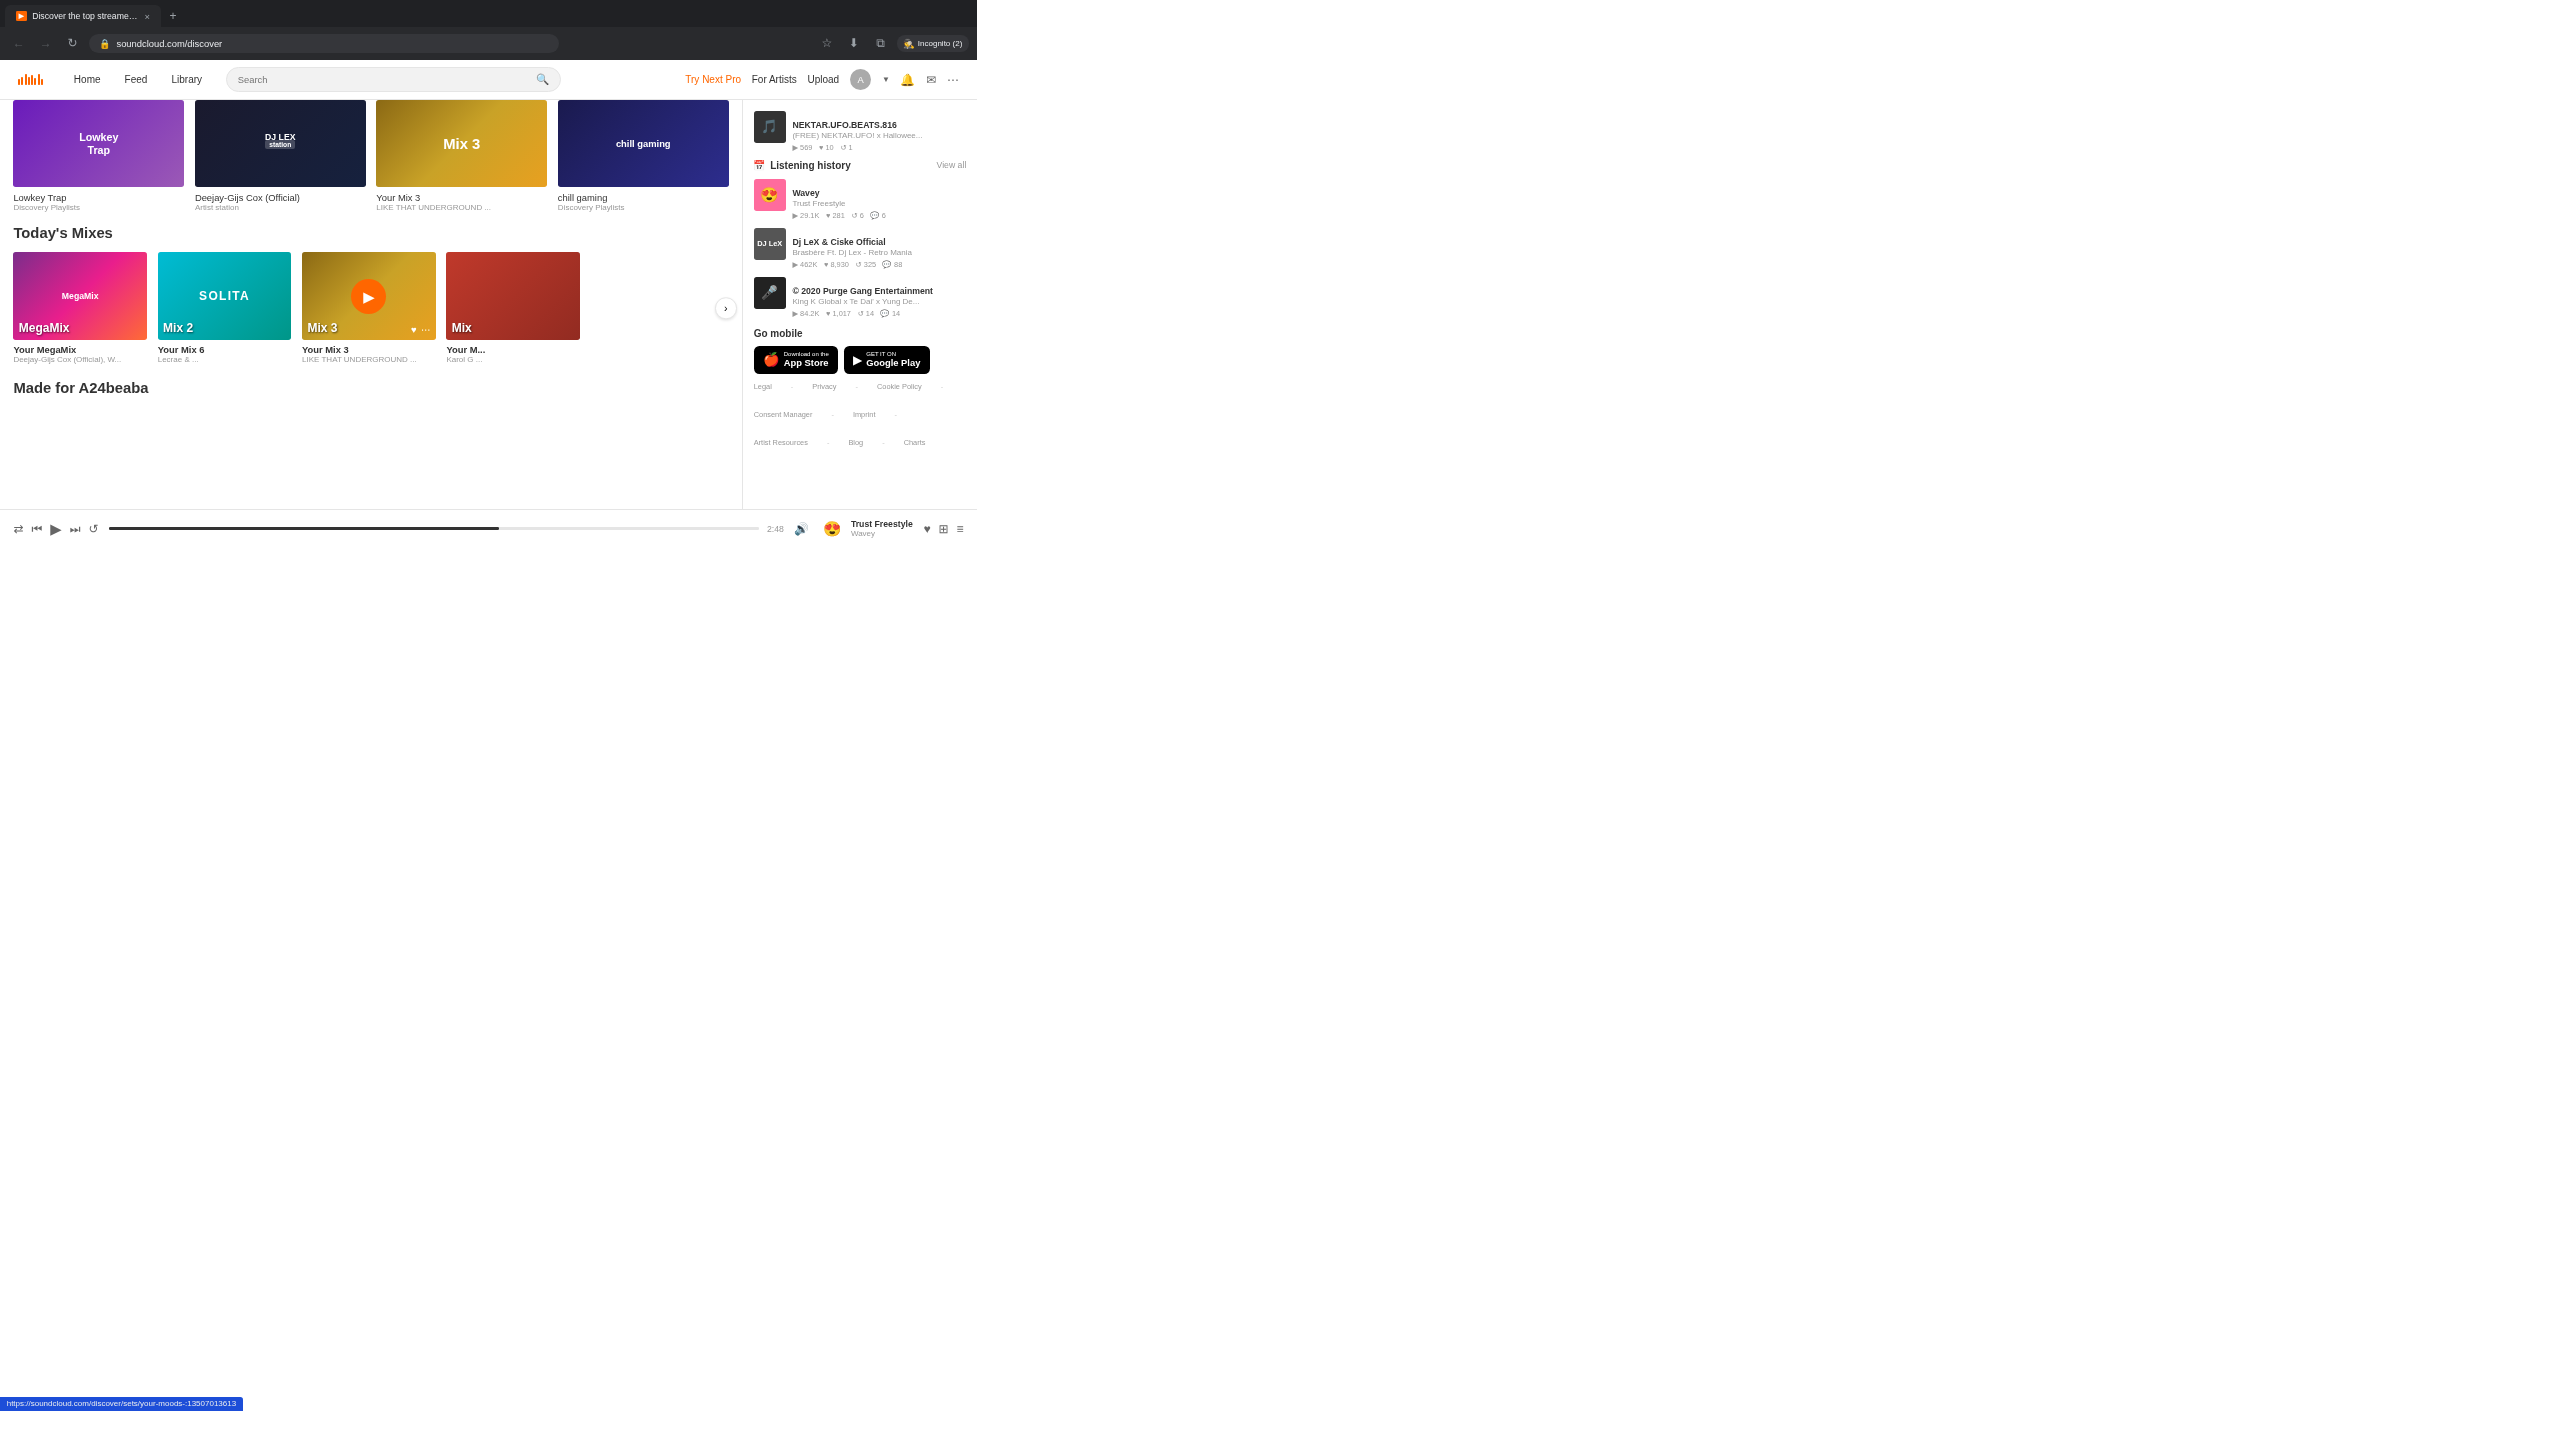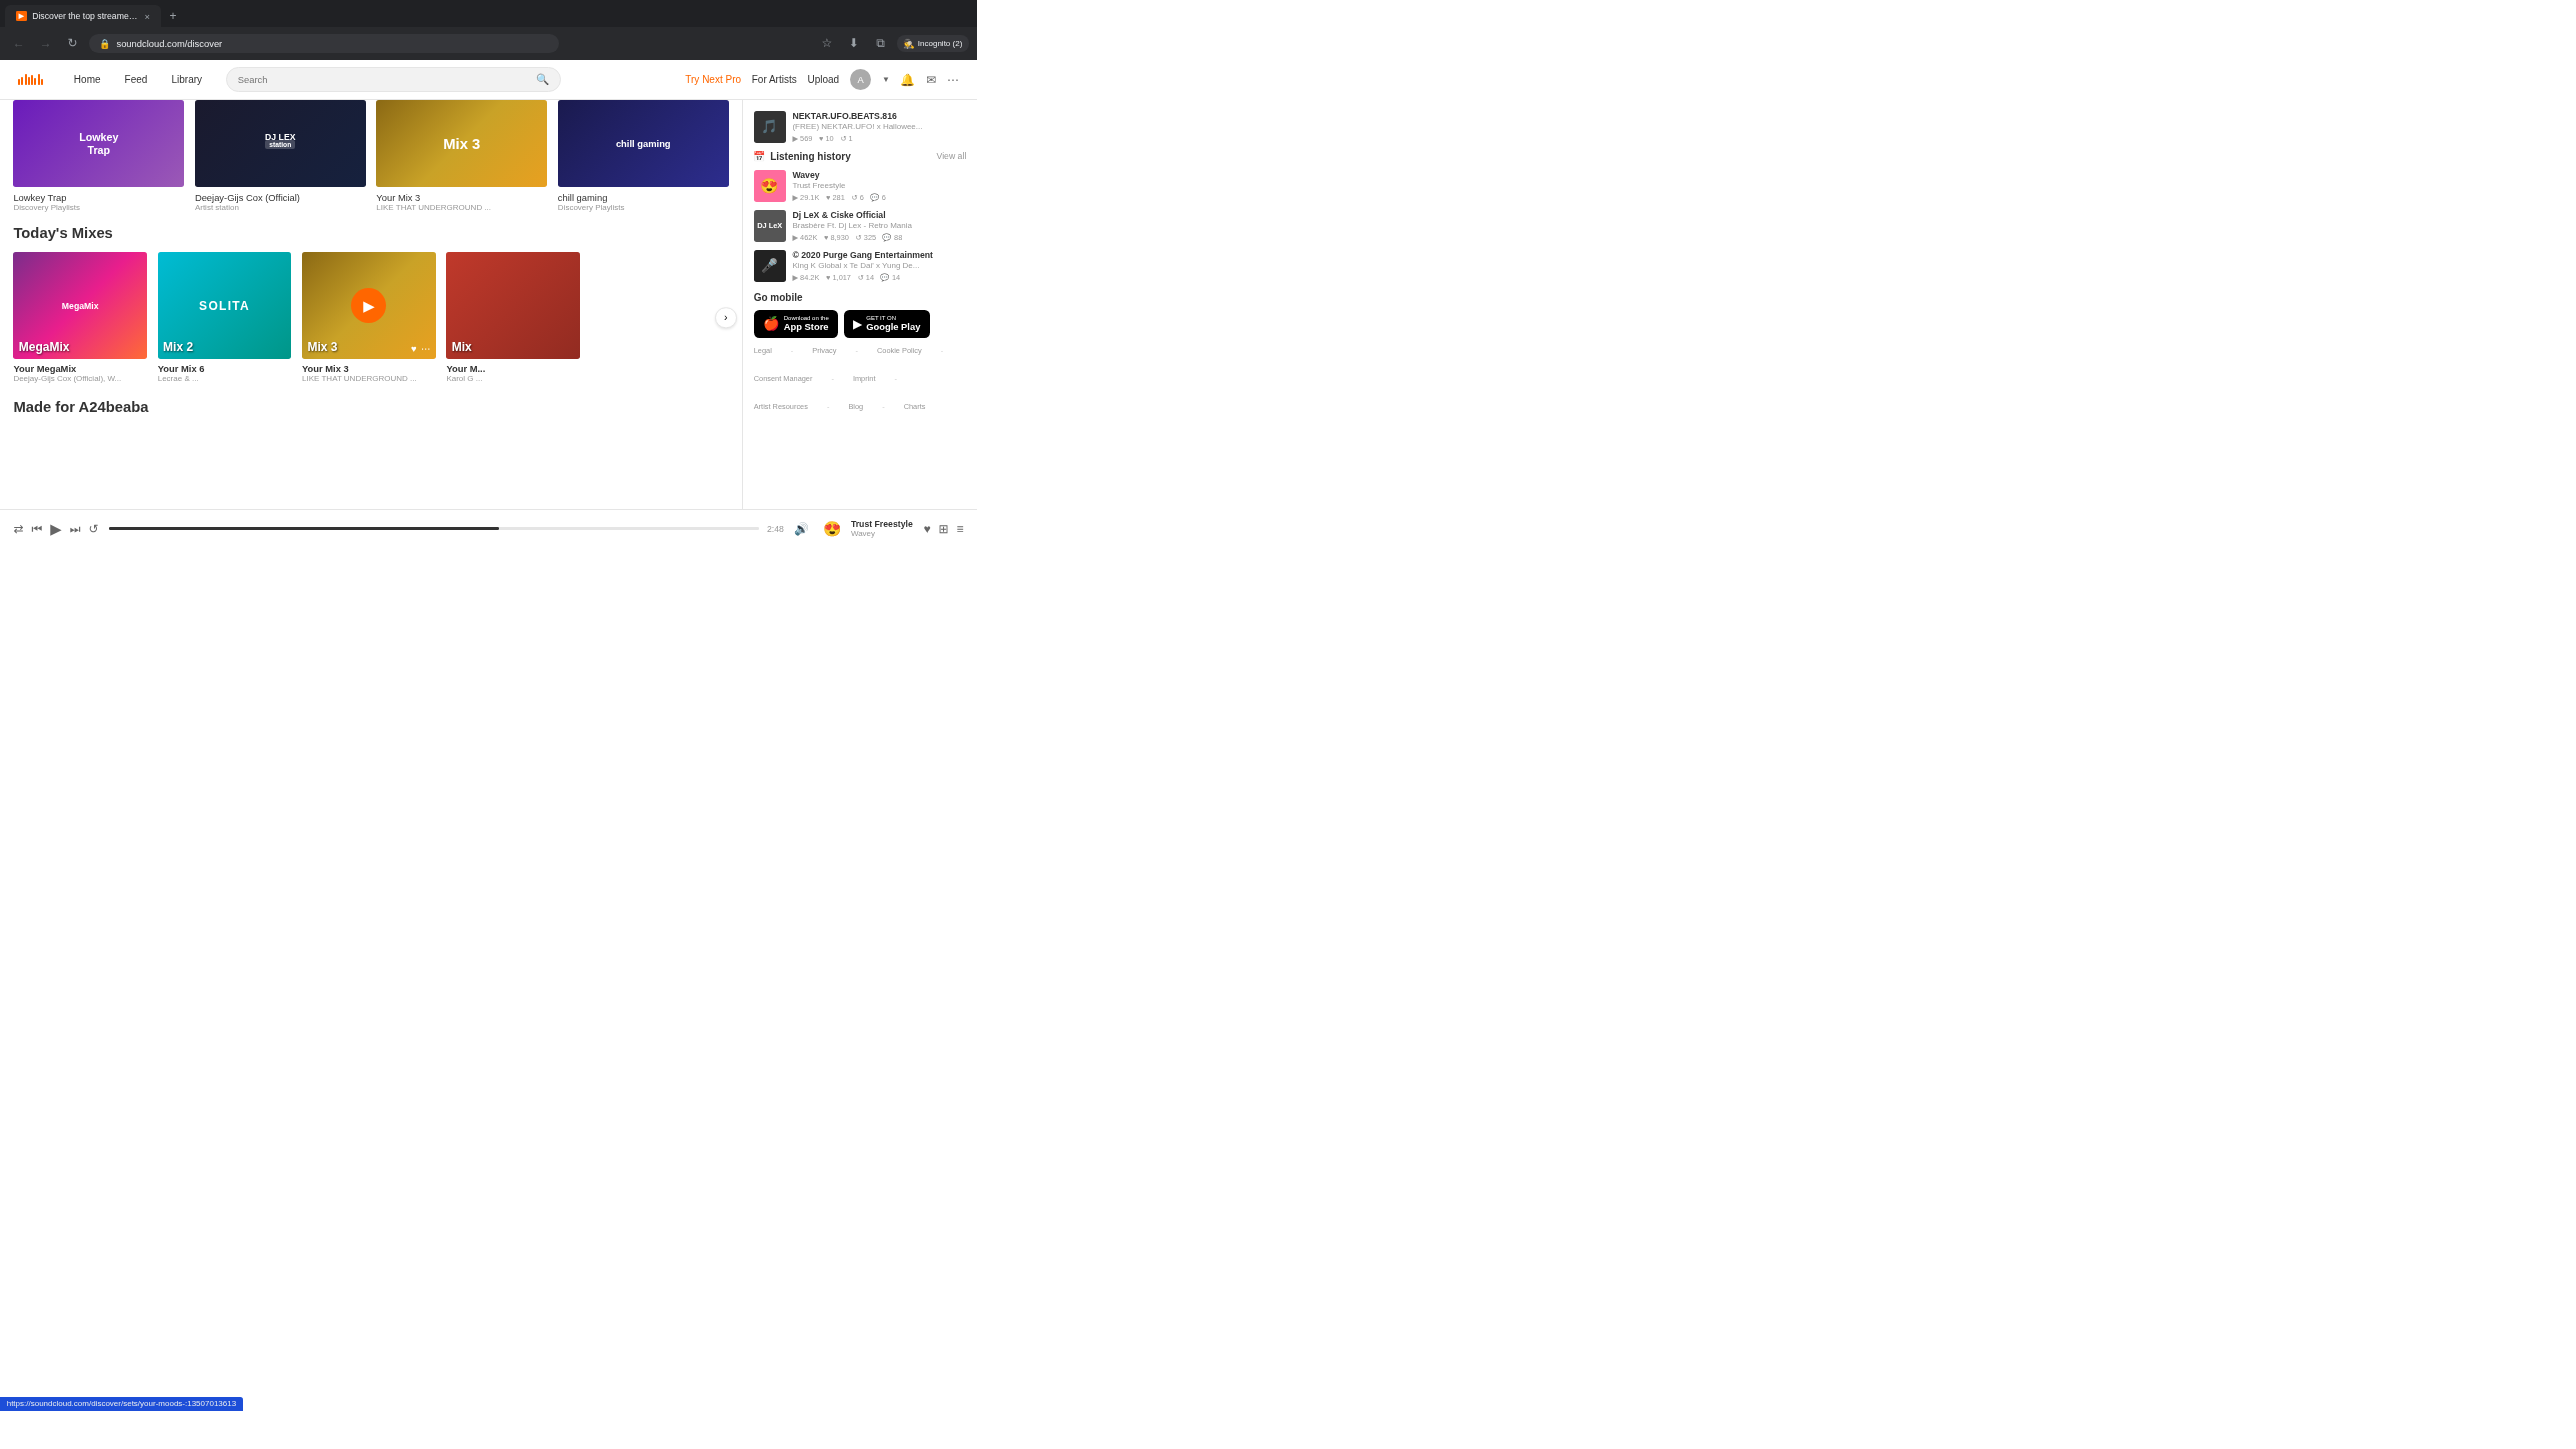--- a/index.html
+++ b/index.html
@@ -51,37 +51,37 @@
     .card-img-placeholder { width: 100%; height: 87px; border-radius: 2.7px; display: flex; align-items: center; justify-content: center; font-size: 16px; font-weight: bold; color: #fff; }
     .card-title { font-size: 9.4px; font-weight: 400; color: #333; margin-top: 5px; }
     .card-subtitle { font-size: 8px; color: #999; }
 
     
     .section-title { font-size: 14.8px; font-weight: 700; color: #333; margin: 13.4px 0 10.7px; }
 
     
     .mix-cards-row { display: flex; gap: 10.7px; position: relative; }
     .mix-card { flex: 0 0 calc(20% - 9.4px); cursor: pointer; position: relative; }
-    .mix-card-img { width: 100%; height: 107px; border-radius: 2.7px; position: relative; overflow: hidden; display: flex; align-items: center; justify-content: center; }
+    .mix-card-img { width: 100%; height: 88px; border-radius: 2.7px; position: relative; overflow: hidden; display: flex; align-items: center; justify-content: center; }
     .mix-card-title { font-size: 9.4px; font-weight: 600; color: #333; margin-top: 4px; }
     .mix-card-subtitle { font-size: 8px; color: #999; }
     .mix-label { position: absolute; bottom: 5.4px; left: 5.4px; color: #fff; font-size: 12px; font-weight: 700; text-shadow: 0.7px 0.7px 2px rgba(0,0,0,0.6); }
     .play-overlay { position: absolute; width: 35px; height: 35px; background: #f60; border-radius: 50%; display: flex; align-items: center; justify-content: center; color: #fff; font-size: 14.8px; cursor: pointer; }
     .heart-icon-overlay { position: absolute; bottom: 5.4px; right: 19px; color: #fff; font-size: 9.4px; }
     .more-icon-overlay { position: absolute; bottom: 5.4px; right: 5.4px; color: #fff; font-size: 9.4px; }
     .next-btn { position: absolute; right: -8px; top: 50%; transform: translateY(-50%); background: #fff; border: 0.7px solid #e5e5e5; border-radius: 50%; width: 21.5px; height: 21.5px; display: flex; align-items: center; justify-content: center; cursor: pointer; z-index: 10; box-shadow: 0 1.3px 2.7px rgba(0,0,0,0.1); }
 
     
     .made-for { font-size: 14.8px; font-weight: 700; color: #333; margin-top: 16px; }
 
     
     .sidebar-track { display: flex; gap: 6.7px; margin-bottom: 8px; align-items: flex-start; }
     .sidebar-thumb { width: 32px; height: 32px; border-radius: 2.7px; flex-shrink: 0; display: flex; align-items: center; justify-content: center; font-size: 13.4px; }
     .sidebar-info { flex: 1; }
-    .sidebar-track-title { font-size: 8.7px; font-weight: 600; color: #333; }
+    .sidebar-track-title { font-size: 8.7px; font-weight: 600; color: #333; margin-top: 9px; }
     .sidebar-track-sub { font-size: 8px; color: #999; margin-top: 1.3px; white-space: nowrap; overflow: hidden; text-overflow: ellipsis; max-width: 148px; }
     .sidebar-stats { display: flex; gap: 6.7px; margin-top: 2.7px; font-size: 7.4px; color: #999; }
     .sidebar-stat { display: flex; align-items: center; gap: 2px; }
 
     .listening-history-header { display: flex; align-items: center; justify-content: space-between; margin-bottom: 8px; margin-top: 5.4px; }
     .listening-history-title { font-size: 10px; font-weight: 600; color: #333; display: flex; align-items: center; gap: 4px; }
     .view-all-link { font-size: 8.7px; color: #999; cursor: pointer; }
 
     
     .go-mobile-title { font-size: 10px; font-weight: 600; color: #333; margin: 10.7px 0 6.7px; }

